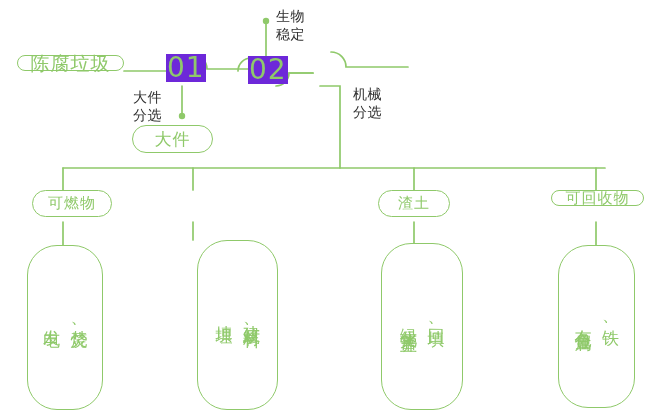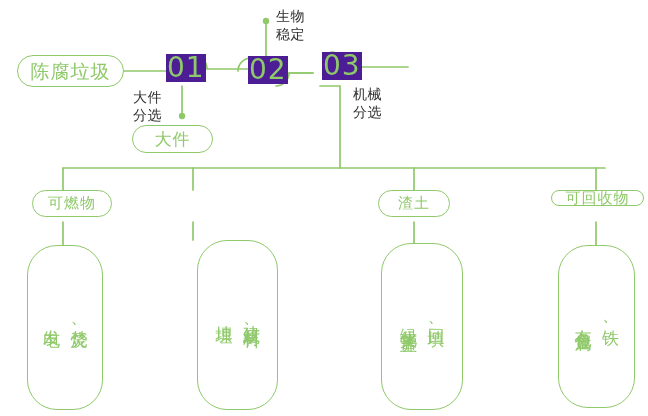--- a/index.html
+++ b/index.html
@@ -30,21 +30,21 @@
   .pill-sm{font-size:15px;}
 
   
   .stage-num{
     position:absolute;
     color:#8fc96a;
     font-size:28px;
     font-weight:400;
     letter-spacing:1px;
     line-height:1;
-    background:#4c1d95;
+    background:#6d28d9;
     padding:0 1px;
   }
 
   
   .plabel{
     position:absolute;
     color:#2f2f2f;
     font-size:14px;
     line-height:1.26;
     letter-spacing:0.5px;
@@ -108,27 +108,26 @@
       <path d="M414,168 L414,190"></path>
       <path d="M596,168 L596,190"></path>
 
       <path d="M63,222 L63,245"></path>
       <path d="M193,222 L193,240"></path>
       <path d="M414,222 L414,243"></path>
       <path d="M596,222 L596,245"></path>
     </g>
   </svg>
 
-  <div class="pill pill-lg" style="left:17px;top:55px;width:107px;height:32px;">
+  <div class="pill pill-lg" style="left:17px;top:55px;width:107px;height:16px;">
     <span>陈腐垃圾</span>
   </div>
 
   <div class="stage-num" style="left:166px;top:54px;">01</div>
   <div class="stage-num" style="left:248px;top:56px;">02</div>
-  <div class="stage-num" style="left:322px;top:52px;">03</div>
 
   <div class="plabel" style="left:133px;top:89px;">大件
 分选</div>
   <div class="plabel" style="left:276px;top:8px;">生物
 稳定</div>
   <div class="plabel" style="left:353px;top:86px;">机械
 分选</div>
 
   <div class="pill pill-md" style="left:132px;top:125px;width:81px;height:28px;">
     <span>大件</span>

